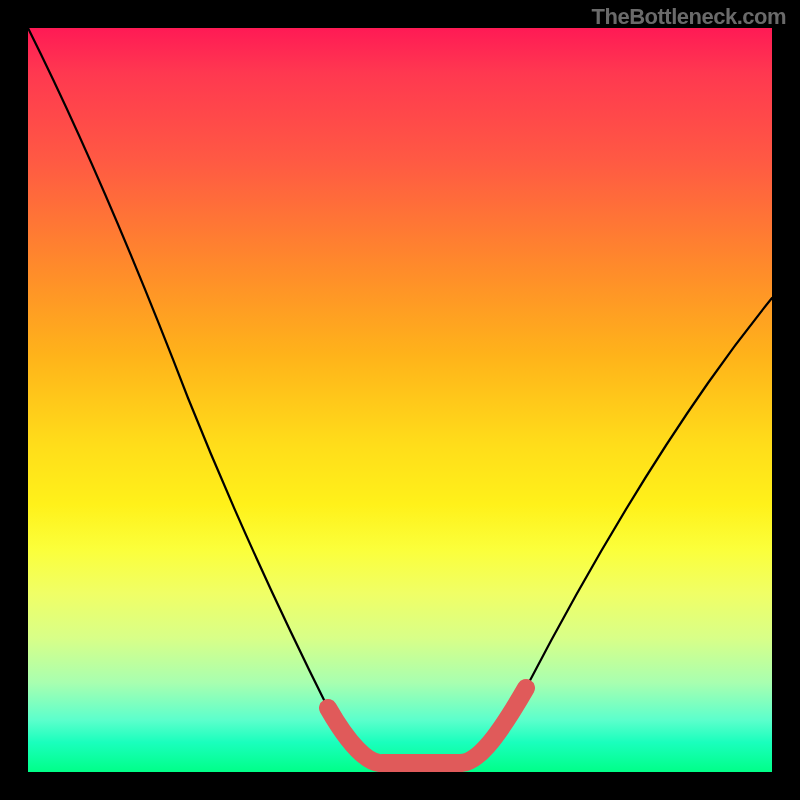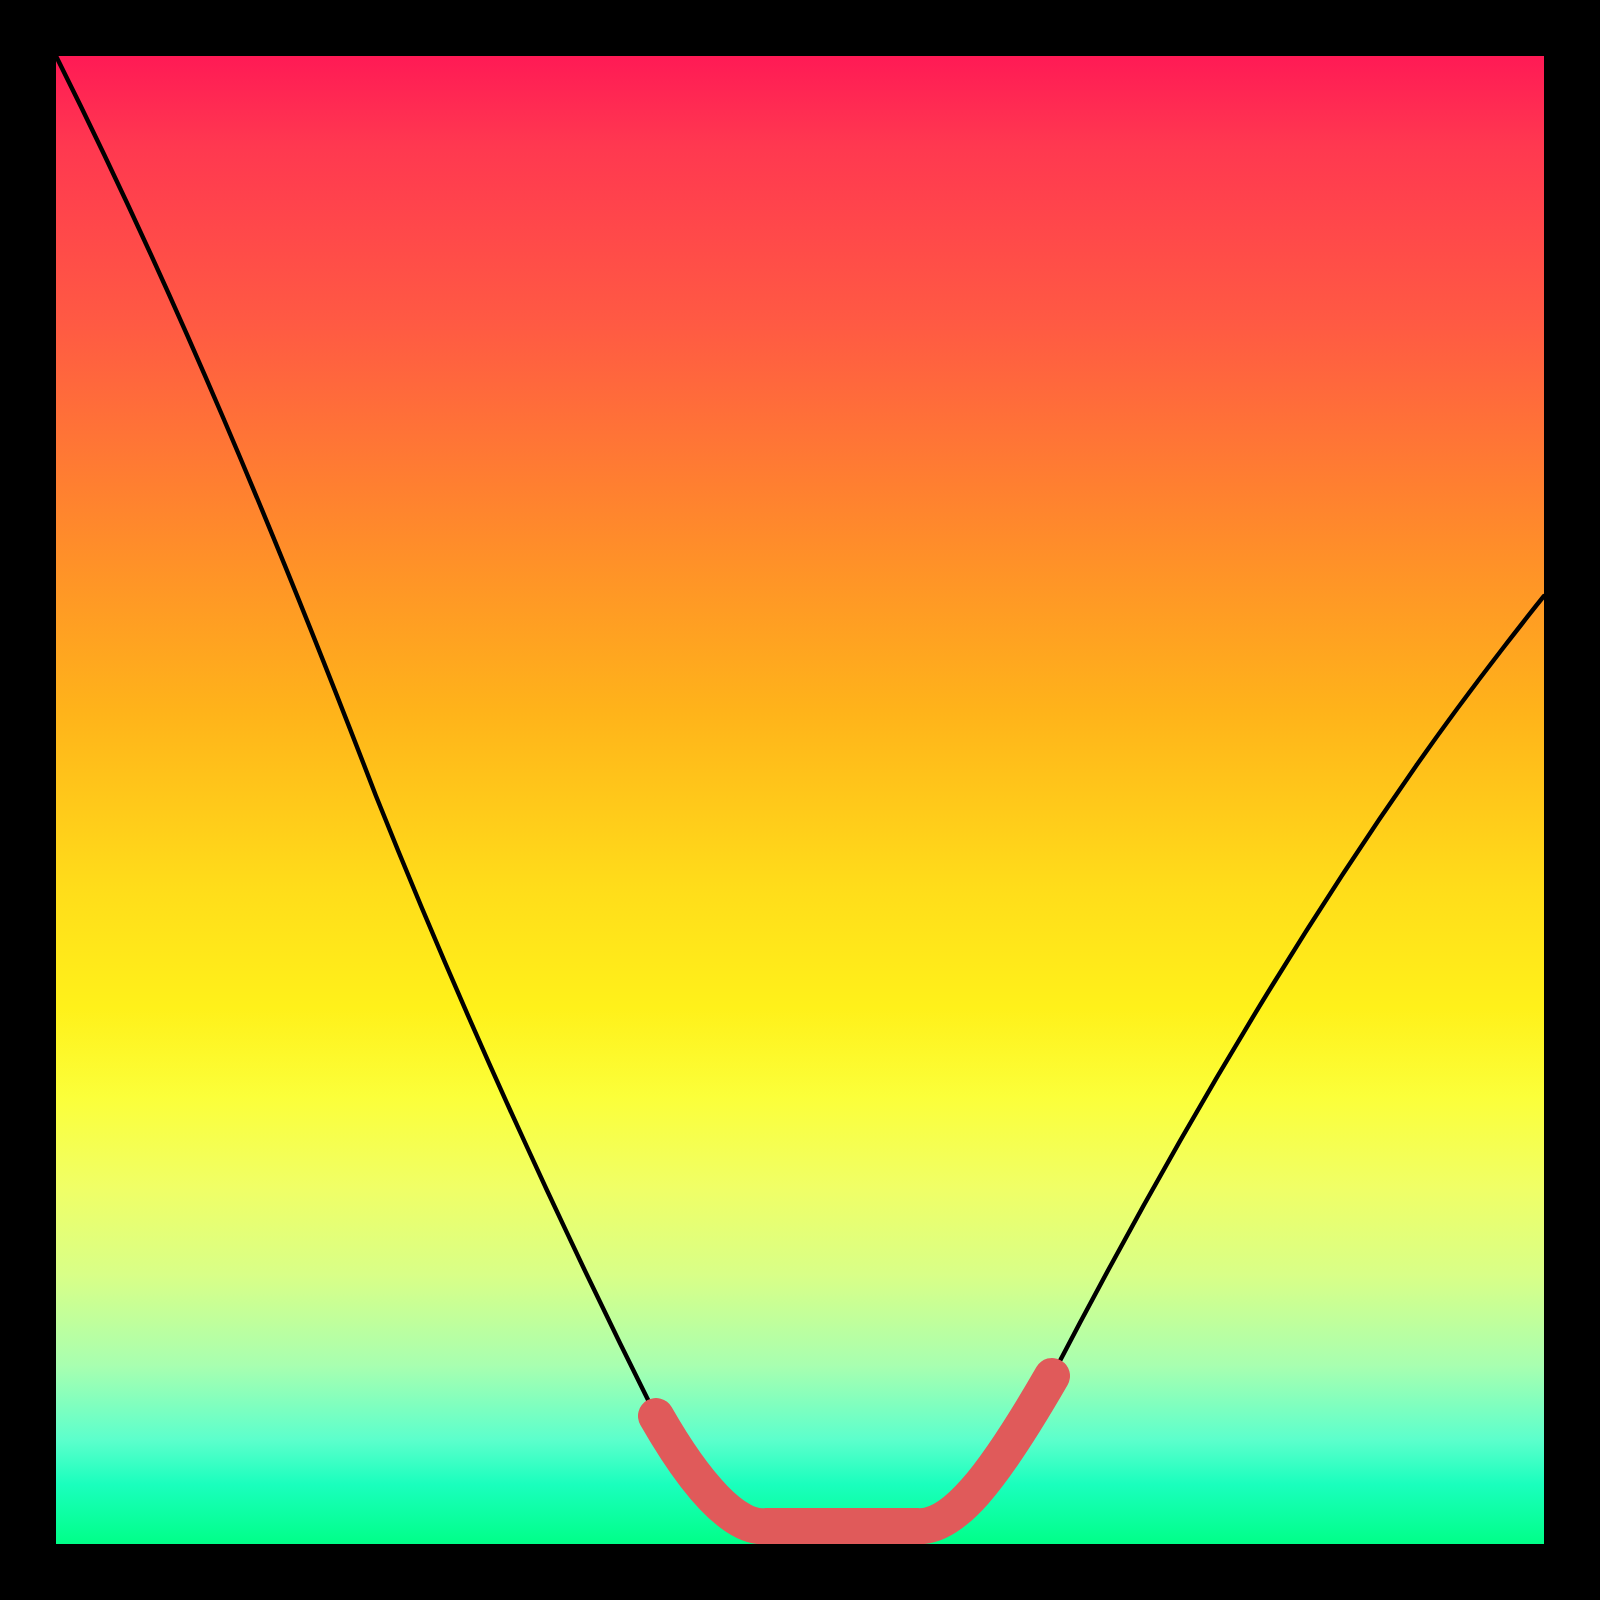--- a/index.html
+++ b/index.html
@@ -72,13 +72,14 @@
                C 550 560, 610 455, 680 355
                C 710 312, 744 270, 744 270" fill="none" stroke="#000000" stroke-width="2.2" stroke-linecap="round"></path>
 
       <path d="M 300 680
                C 320 715, 340 737, 355 735
                L 430 735
                C 448 737, 468 712, 498 660" fill="none" stroke="#e05a5a" stroke-width="18" stroke-linecap="round" stroke-linejoin="round"></path>
     </svg>
   </div>
 
+  <div class="watermark">TheBottleneck.com</div>
 </div>
 
 </body></html>

